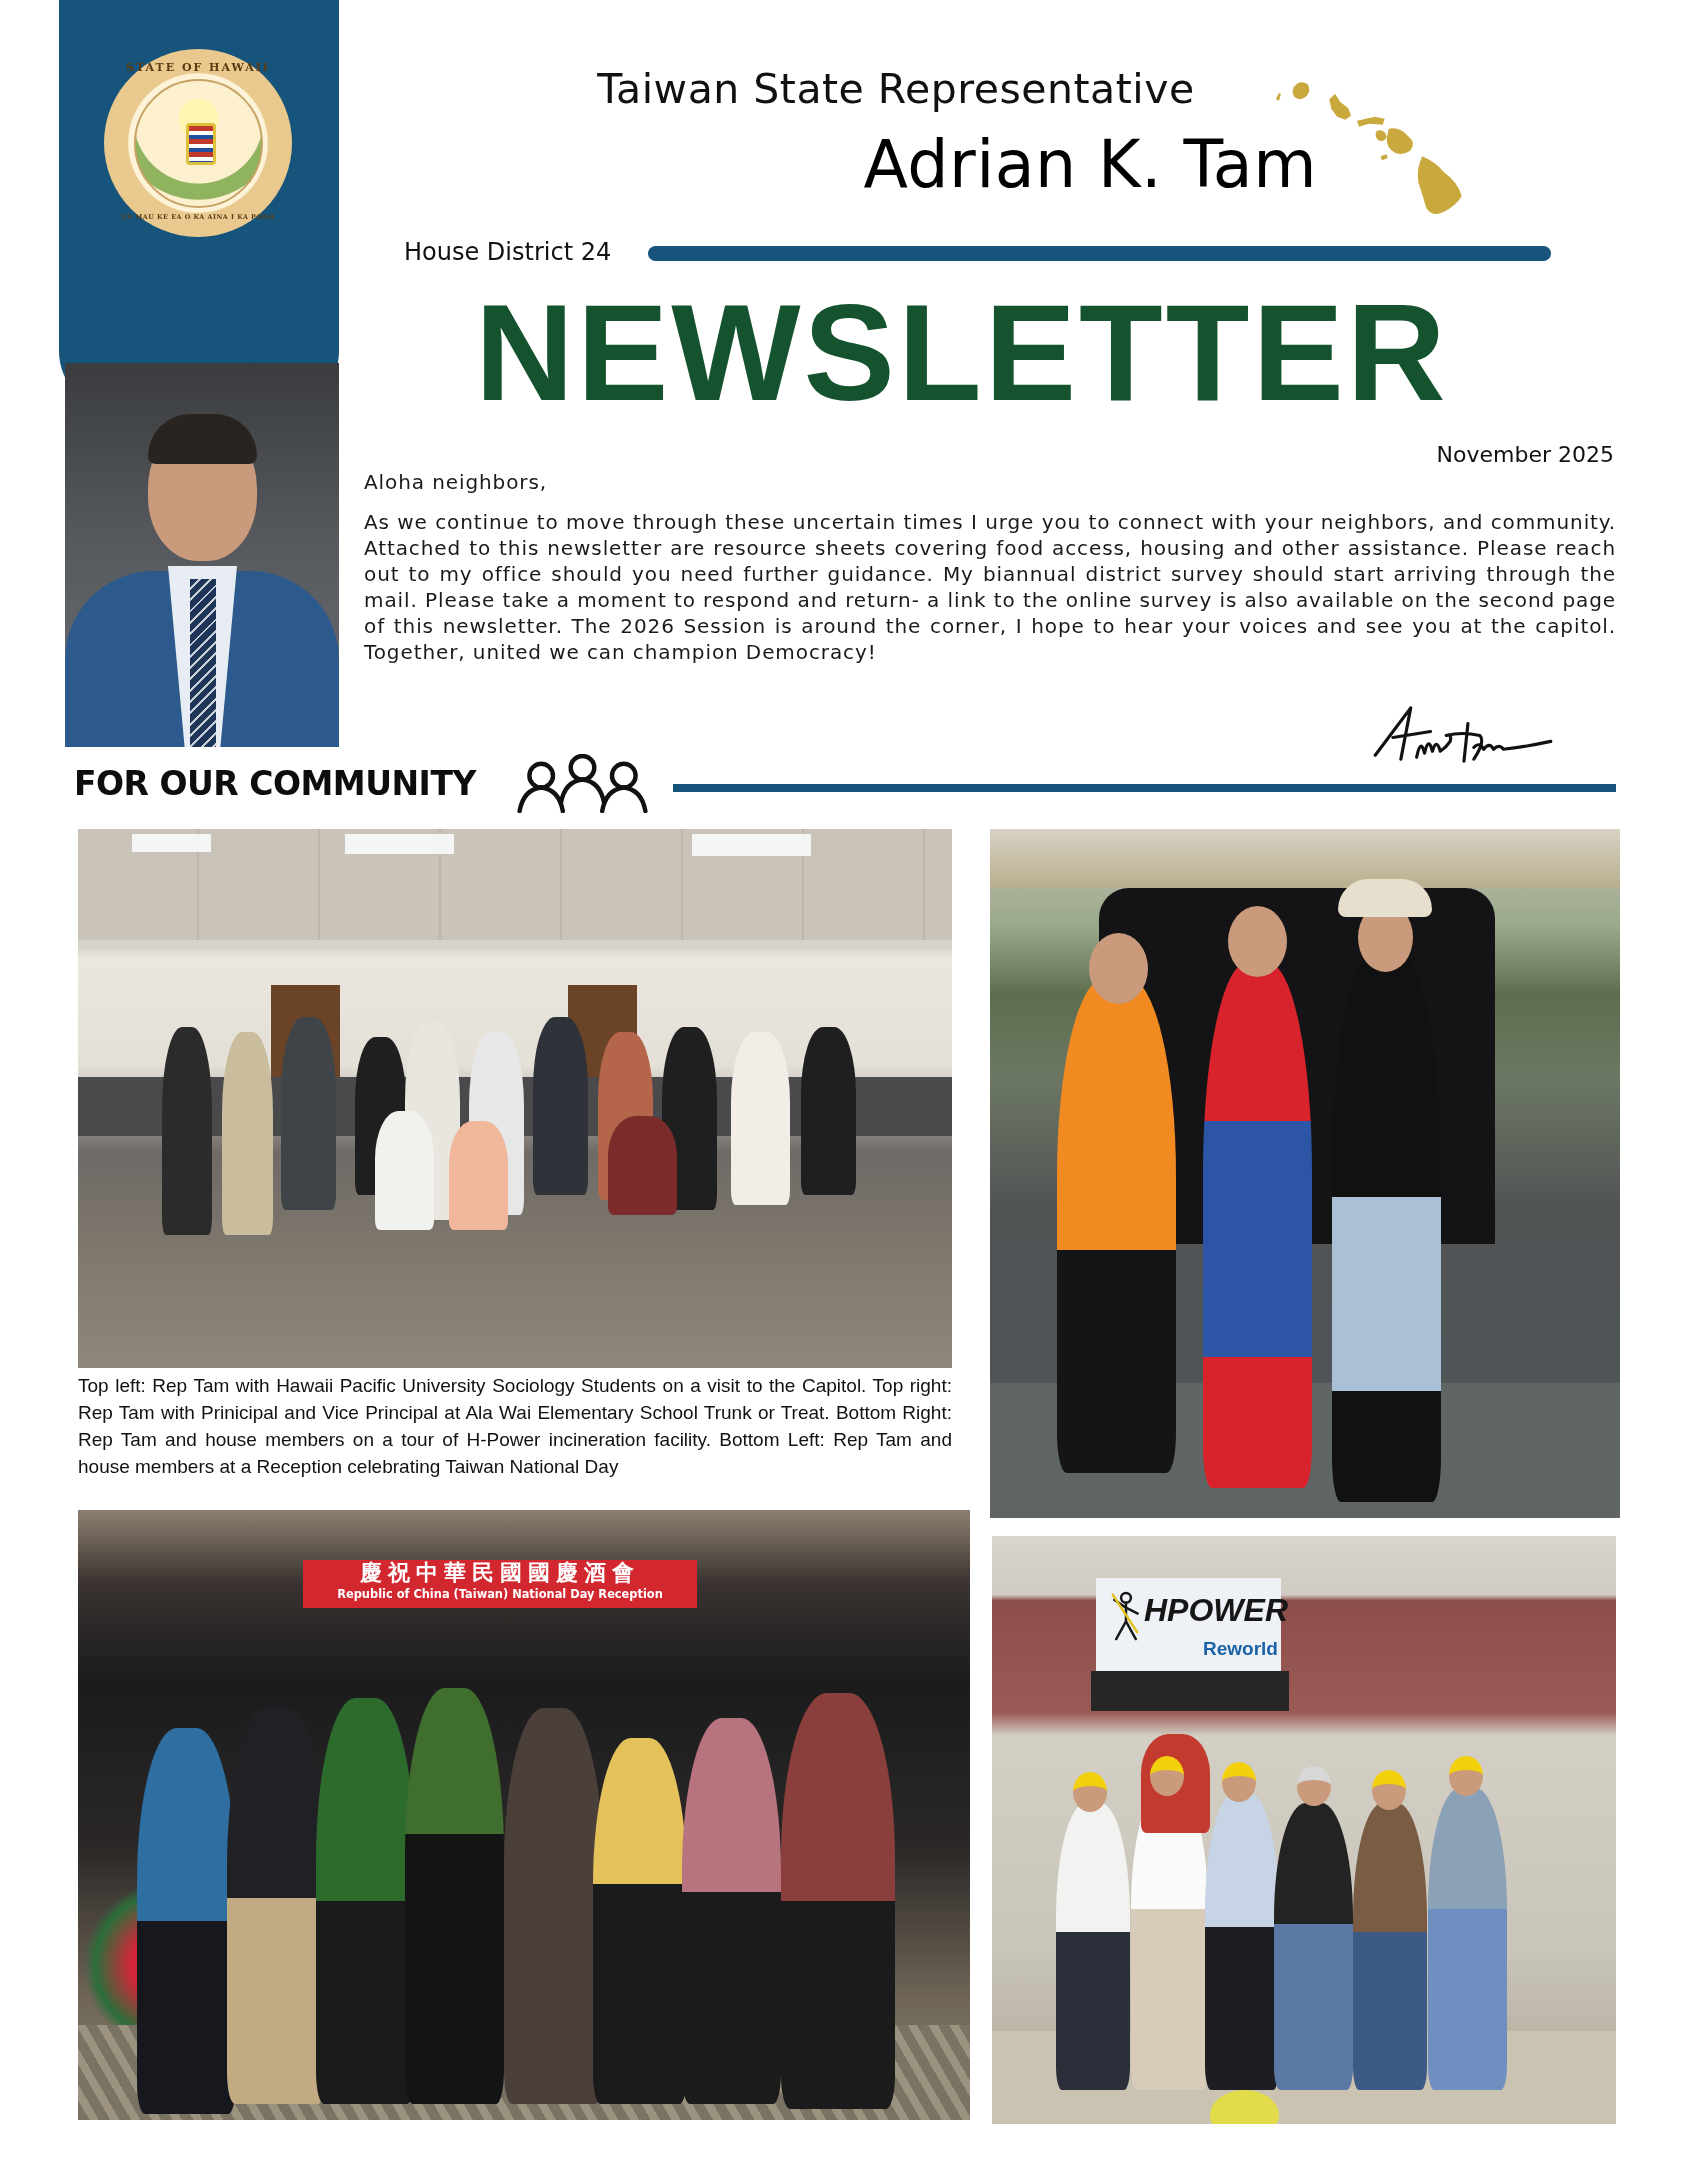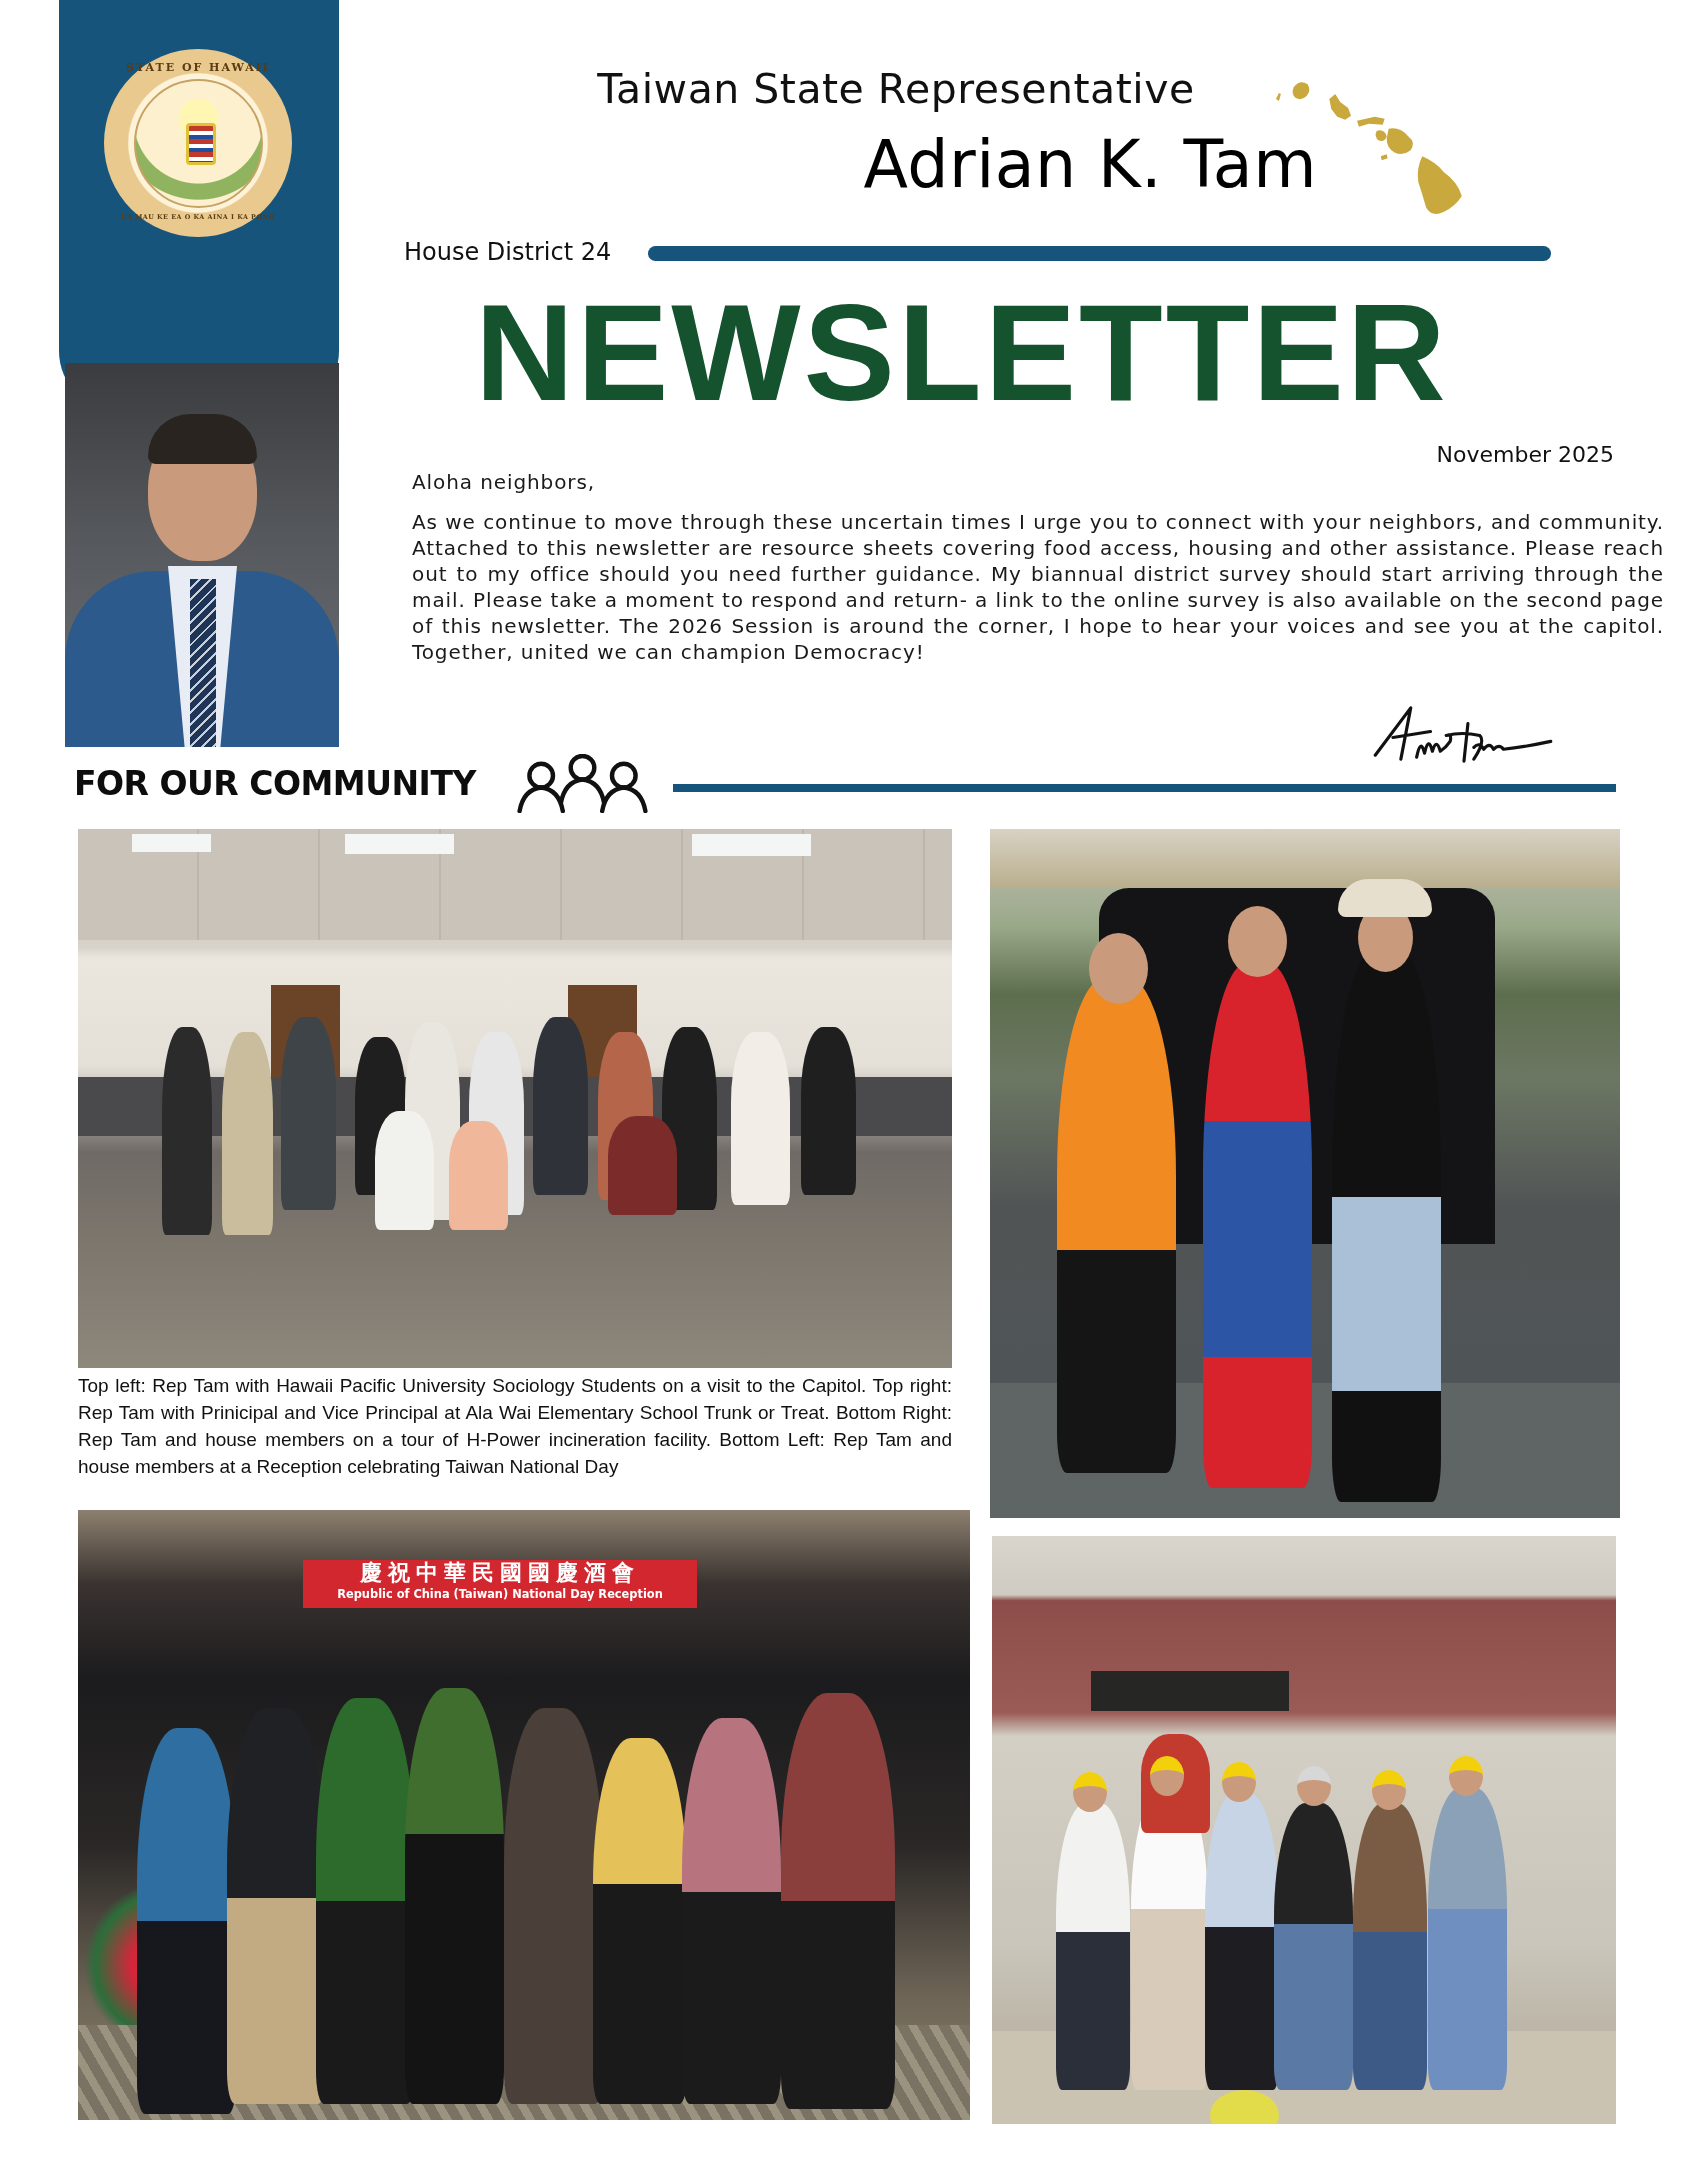--- a/index.html
+++ b/index.html
@@ -29,21 +29,21 @@
   .date { left: 1287px; top: 442px; width: 327px; text-align: right; font-size: 22px; color: #111; }
 
   .headshot { left: 65px; top: 363px; width: 274px; height: 384px; overflow: hidden;
               background: linear-gradient(180deg, #3a3c3f 0%, #55585c 45%, #6d7074 100%); }
   .head { left: 83px; top: 59px; width: 109px; height: 139px; border-radius: 48% 48% 46% 46%; background: #c99a7b; }
   .hair { left: 83px; top: 51px; width: 109px; height: 50px; border-radius: 54px 54px 10px 10px; background: #2a2420; }
   .suit { left: 0; top: 208px; width: 274px; height: 198px; background: #2d5a8c; border-radius: 89px 89px 0 0; }
   .shirt { left: 103px; top: 203px; width: 69px; height: 188px; background: #e8edf5; clip-path: polygon(0 0, 100% 0, 75% 100%, 25% 100%); }
   .tie { left: 125px; top: 216px; width: 26px; height: 173px; background: repeating-linear-gradient(135deg, #1f3557 0 6px, #c9cfd8 6px 8px); }
 
-  .letter { left: 364px; top: 469px; width: 1252px; font-size: 20px; line-height: 26px; color: #1a1a1a; letter-spacing: 0.9px; margin-left: 48px; }
+  .letter { left: 364px; top: 469px; width: 1252px; font-size: 20px; line-height: 26px; color: #1a1a1a; letter-spacing: 0.9px; }
   .greeting { margin-bottom: 14px; }
   .body-text { text-align: justify; }
 
   .signature { left: 1371px; top: 698px; width: 183px; height: 71px; }
 
   .community { left: 74px; top: 764px; font-size: 33px; font-weight: bold; font-family: "DejaVu Sans", sans-serif; letter-spacing: -0.5px; color: #0d0d0d; }
   .people-icon { left: 513px; top: 754px; width: 139px; height: 59px; }
   .community-bar { left: 673px; top: 784px; width: 943px; height: 8px; background: #17547c; }
 
   .photo { overflow: hidden; }
@@ -188,20 +188,31 @@
   <div class="figure" style="left:149px;top:198px;width:99px;height:396px;background:linear-gradient(180deg,#1f2124 0 48%,#c2aa83 48%);"></div>
   <div class="figure" style="left:238px;top:188px;width:99px;height:406px;background:linear-gradient(180deg,#2c6b2c 0 50%,#1a1a1a 50%);"></div>
   <div class="figure" style="left:327px;top:178px;width:99px;height:416px;background:linear-gradient(180deg,#3f6e2e 0 35%,#141414 35%);"></div>
   <div class="figure" style="left:426px;top:198px;width:99px;height:396px;background:#4b3f3a;"></div>
   <div class="figure" style="left:515px;top:228px;width:94px;height:366px;background:linear-gradient(180deg,#e5c15a 0 40%,#1a1a1a 40%);"></div>
   <div class="figure" style="left:604px;top:208px;width:99px;height:386px;background:linear-gradient(180deg,#b7747f 0 45%,#1b1b1b 45%);"></div>
   <div class="figure" style="left:703px;top:183px;width:114px;height:416px;background:linear-gradient(180deg,#8a3f3c 0 50%,#1b1b1b 50%);"></div>
 </div>
 
 <div class="abs photo photo-br" title="Rep Tam and house members on a tour of H-Power incineration facility">
+  <div class="abs sign">
+    <svg class="abs sign-logo" viewBox="0 0 34 54">
+      <g fill="none" stroke="#161616" stroke-width="2.5" stroke-linecap="round">
+        <circle cx="18" cy="8" r="5"></circle>
+        <path d="M18 13 L18 32 M18 32 L8 50 M18 32 L28 50 M18 18 L6 10 M18 18 L30 24"></path>
+      </g>
+      <path d="M4 4 L30 44" stroke="#e4c21a" stroke-width="2.5"></path>
+    </svg>
+    <div class="abs sign-hpower">HPOWER</div>
+    <div class="abs sign-reworld">Reworld</div>
+  </div>
   <div class="abs" style="left:99px;top:135px;width:198px;height:40px;background:#262624;"></div>
   <div class="abs" style="left:0;top:495px;width:624px;height:93px;background:#cbc3b2;"></div>
   <div class="abs" style="left:218px;top:554px;width:69px;height:50px;border-radius:50%;background:#e2dc4a;"></div>
   <div class="figure" style="left:64px;top:267px;width:74px;height:287px;background:linear-gradient(180deg,#f2f2f0 0 45%,#2b2f3a 45%);"></div>
   <div class="figure" style="left:139px;top:252px;width:77px;height:302px;background:linear-gradient(180deg,#fafafa 0 40%,#d8cbb9 40%);"></div>
   <div class="figure" style="left:213px;top:257px;width:74px;height:297px;background:linear-gradient(180deg,#c7d4e5 0 45%,#1e1e22 45%);"></div>
   <div class="figure" style="left:282px;top:267px;width:79px;height:287px;background:linear-gradient(180deg,#232323 0 42%,#5a7aa5 42%);"></div>
   <div class="figure" style="left:361px;top:267px;width:74px;height:287px;background:linear-gradient(180deg,#7a5b44 0 45%,#3d5a86 45%);"></div>
   <div class="figure" style="left:436px;top:252px;width:79px;height:302px;background:linear-gradient(180deg,#8aa1b8 0 40%,#6e8fc0 40%);"></div>
   <div class="figure" style="left:149px;top:198px;width:69px;height:99px;background:#c33a2f;"></div>

